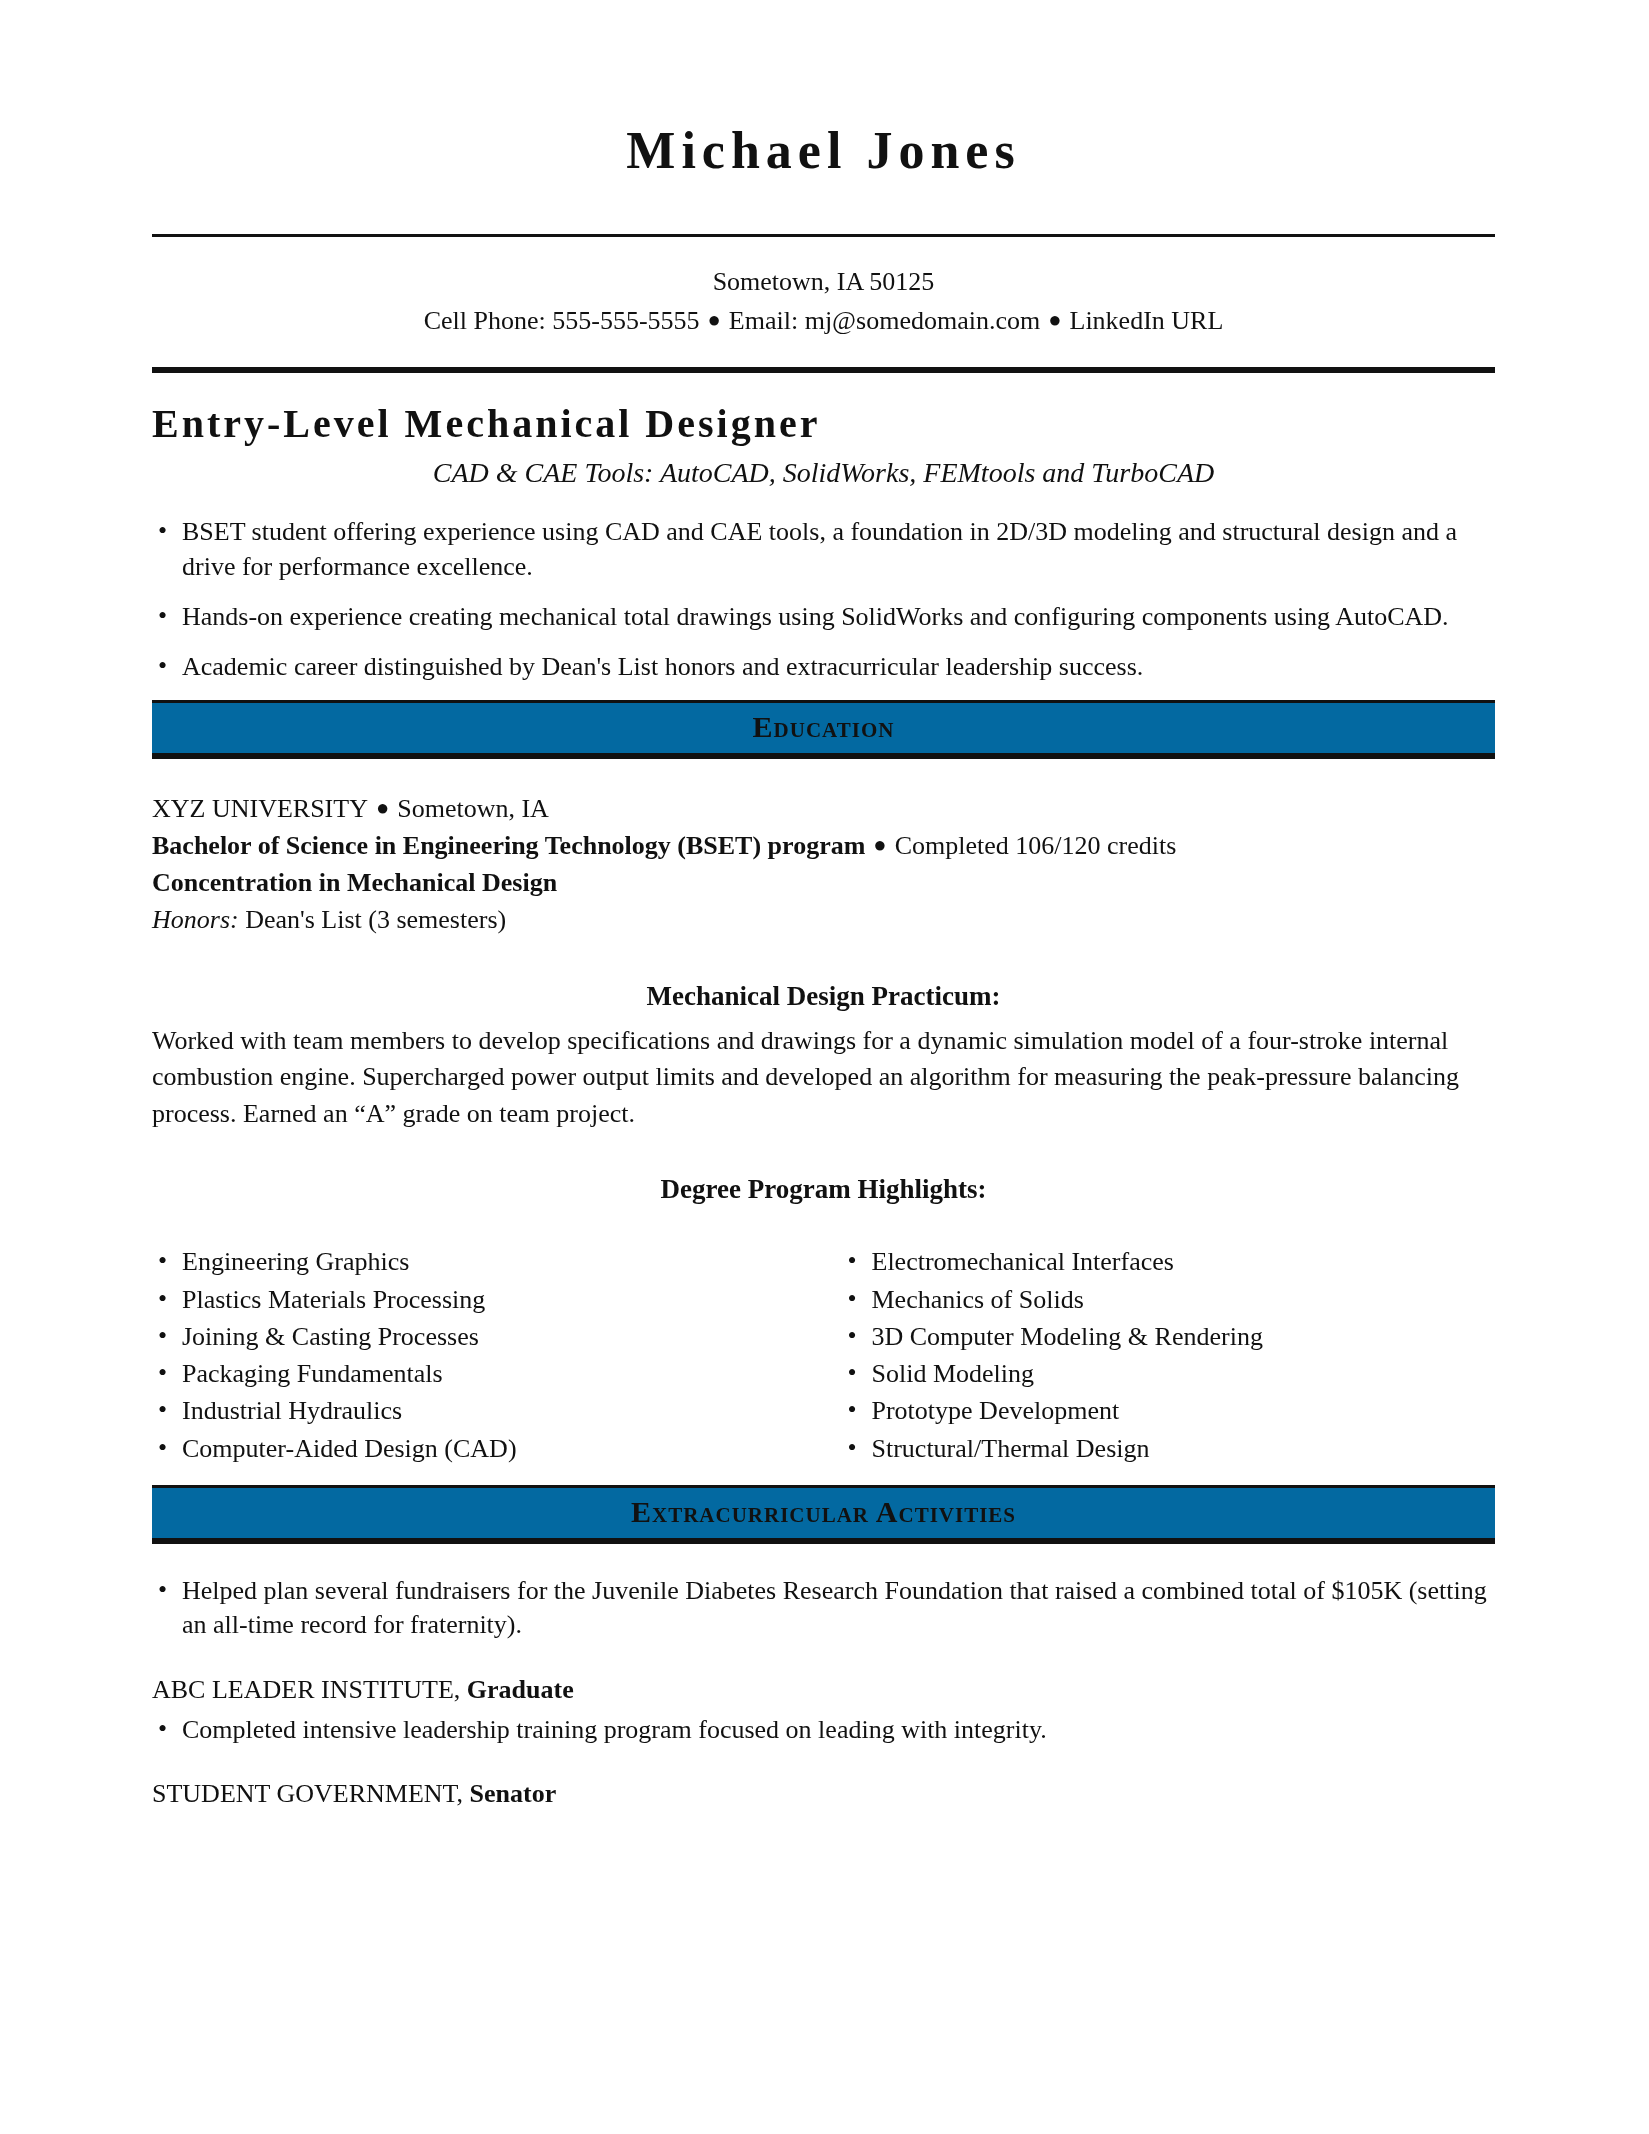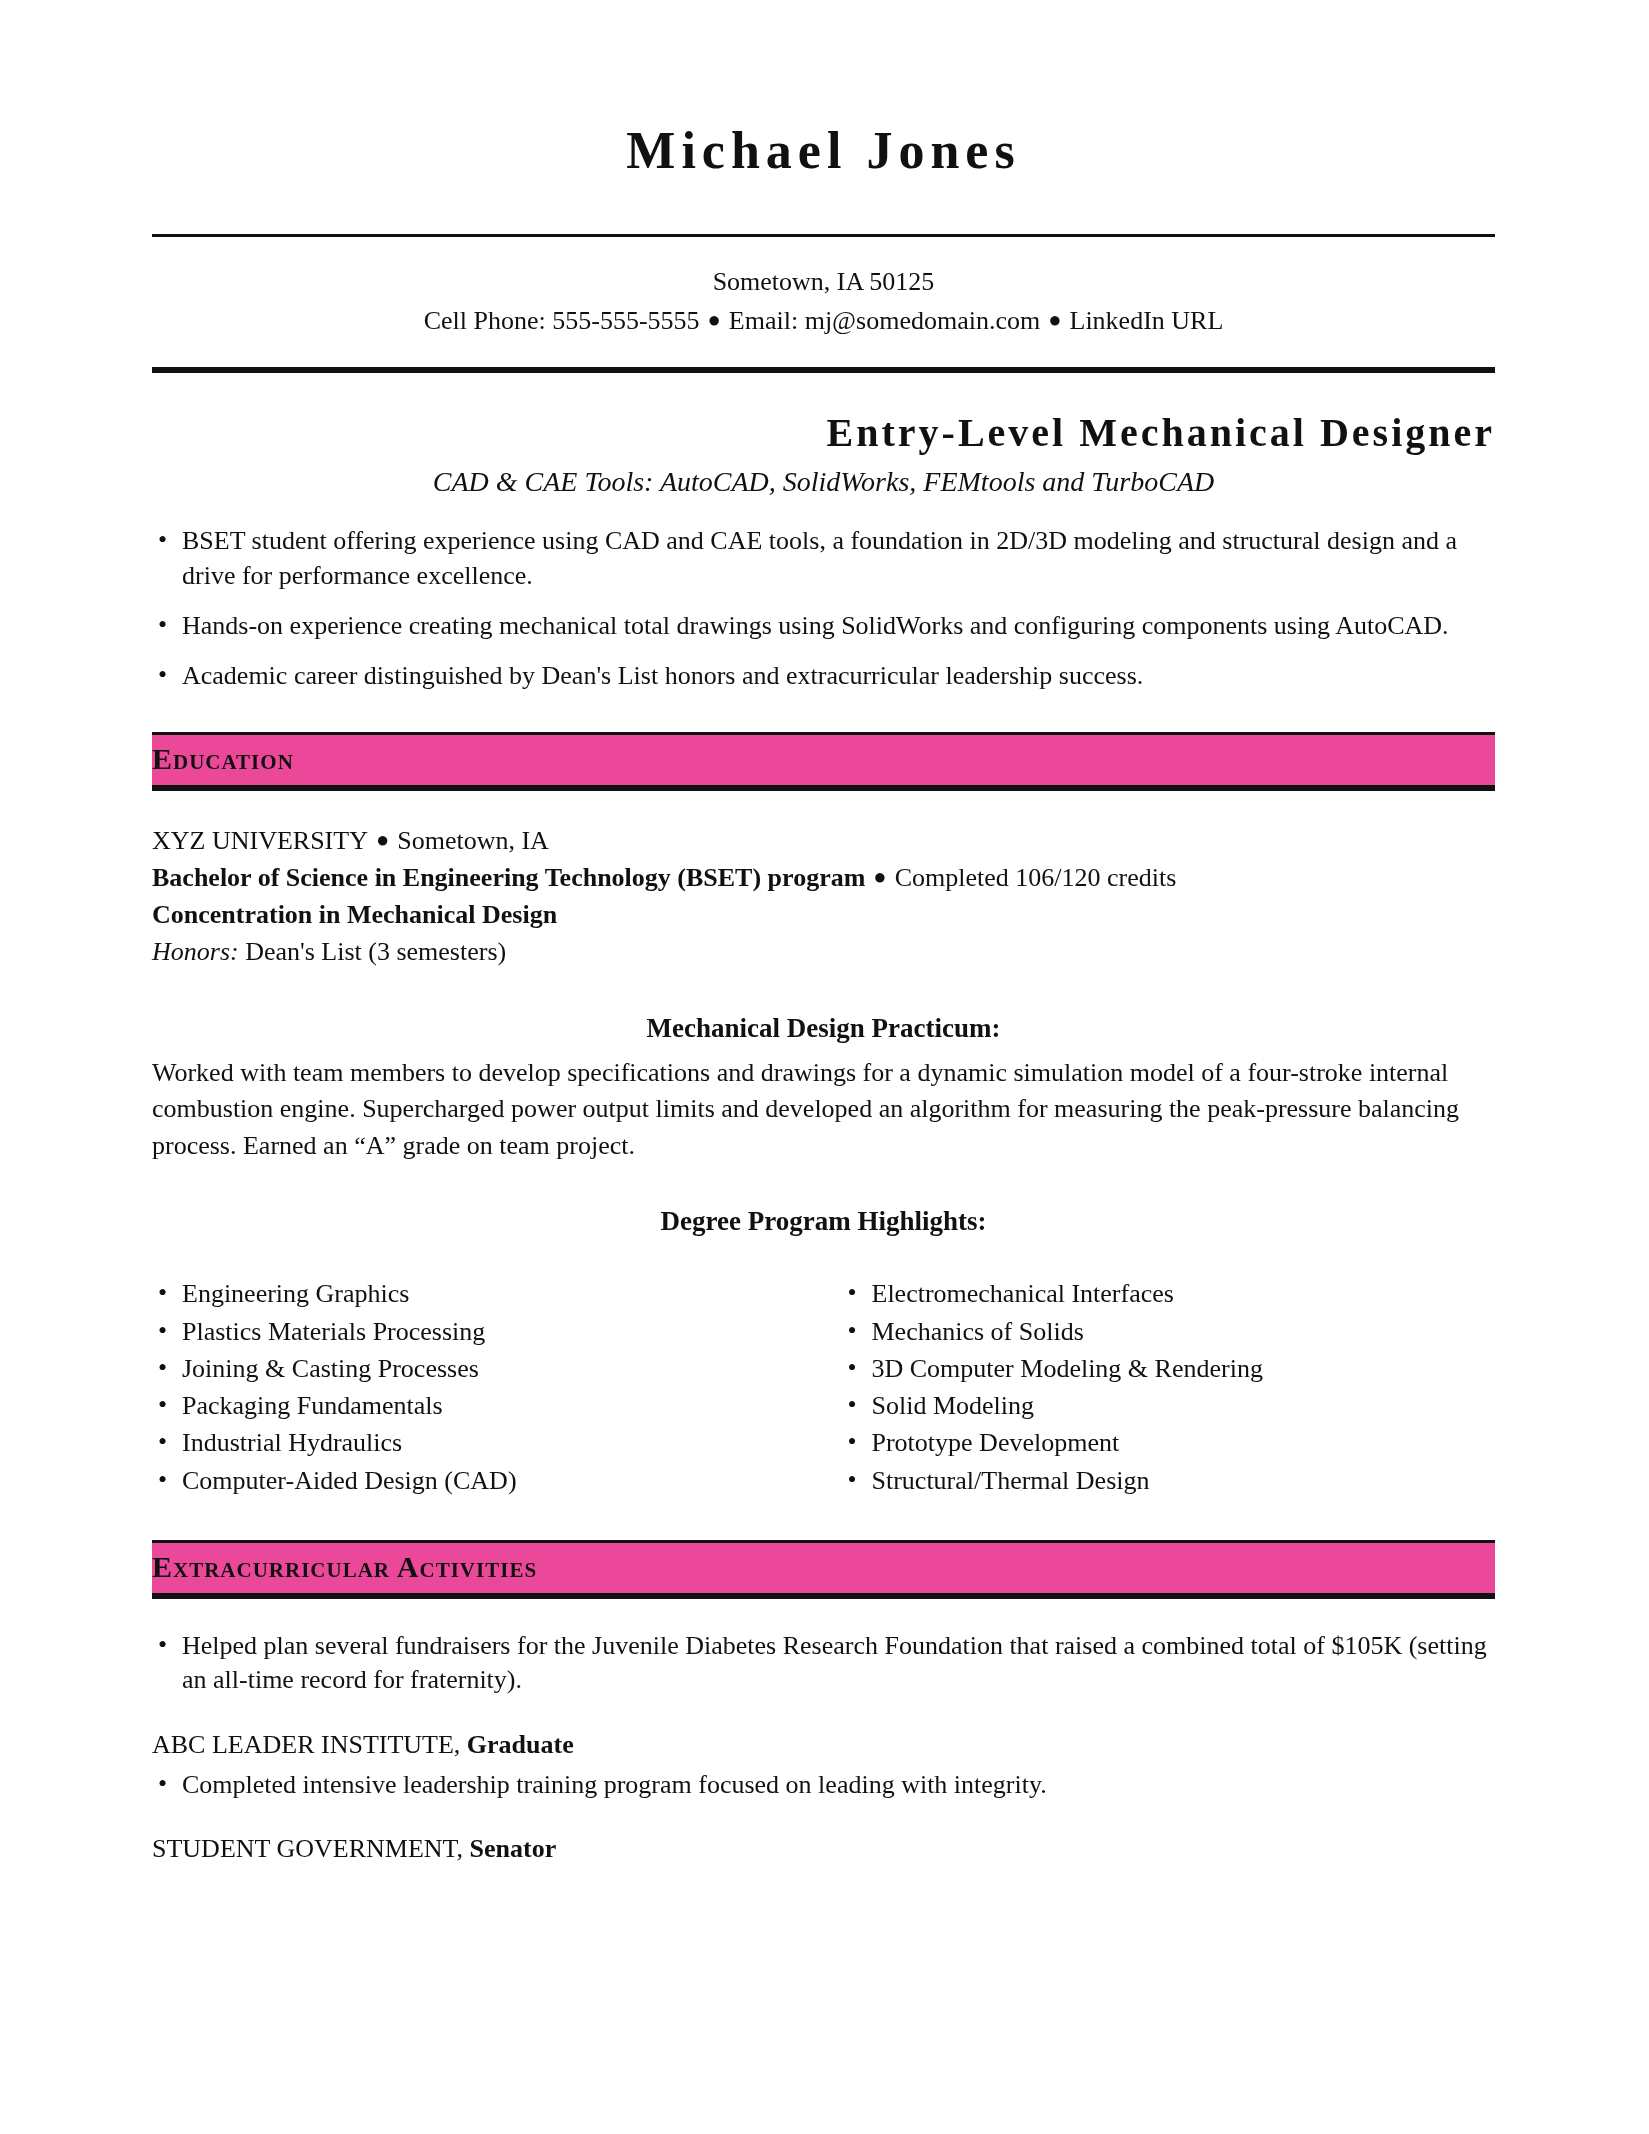--- a/index.html
+++ b/index.html
@@ -57,25 +57,25 @@
   .contact-line { white-space: nowrap; }
   .sep {
     display: inline-block;
     font-size: 22px;
     vertical-align: 2px;
     padding: 0 8px;
   }
 
   
   .job-title {
-    text-align: right;
+    text-align: left;
     font-size: 40px;
     font-weight: bold;
     letter-spacing: 3px;
-    margin-top: 36px;
+    margin-top: 27px;
   }
   .tools-line {
     text-align: center;
     font-size: 28px;
     font-style: italic;
     margin-top: 10px;
   }
 
   
   ul.blist {
@@ -94,24 +94,25 @@
     content: "\2022";
     position: absolute;
     left: 6px;
     top: -1px;
     font-size: 26px;
   }
   ul.blist.tight > li { margin-bottom: 3px; }
 
   
   .section-bar {
-    margin-top: 39px;
+    margin-top: 16px;
     border-top: 3px solid #111111;
     border-bottom: 6px solid #111111;
-    background: #ec4899;
+    background: #0369a1;
+    text-align: center;
     padding: 7px 0 9px 0;
   }
   .section-bar .label {
     font-size: 30px;
     font-weight: bold;
     font-variant: small-caps;
     letter-spacing: 1px;
   }
 
   

